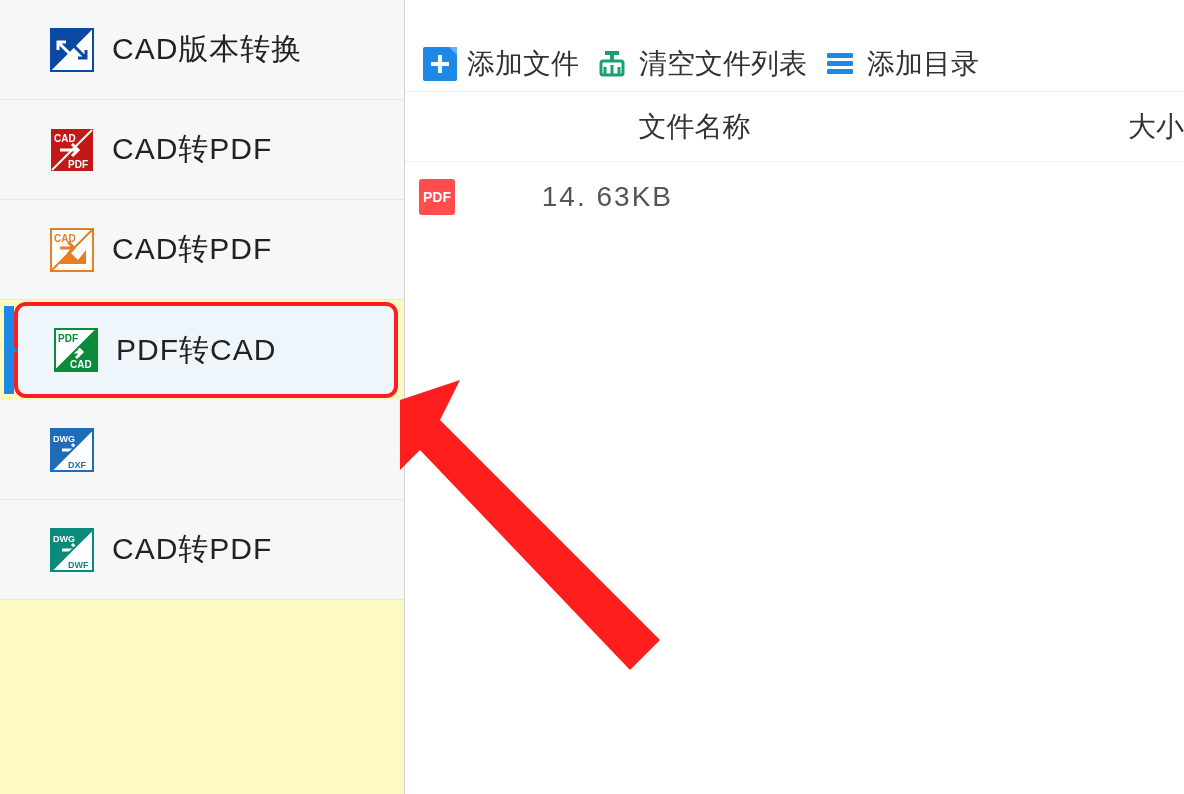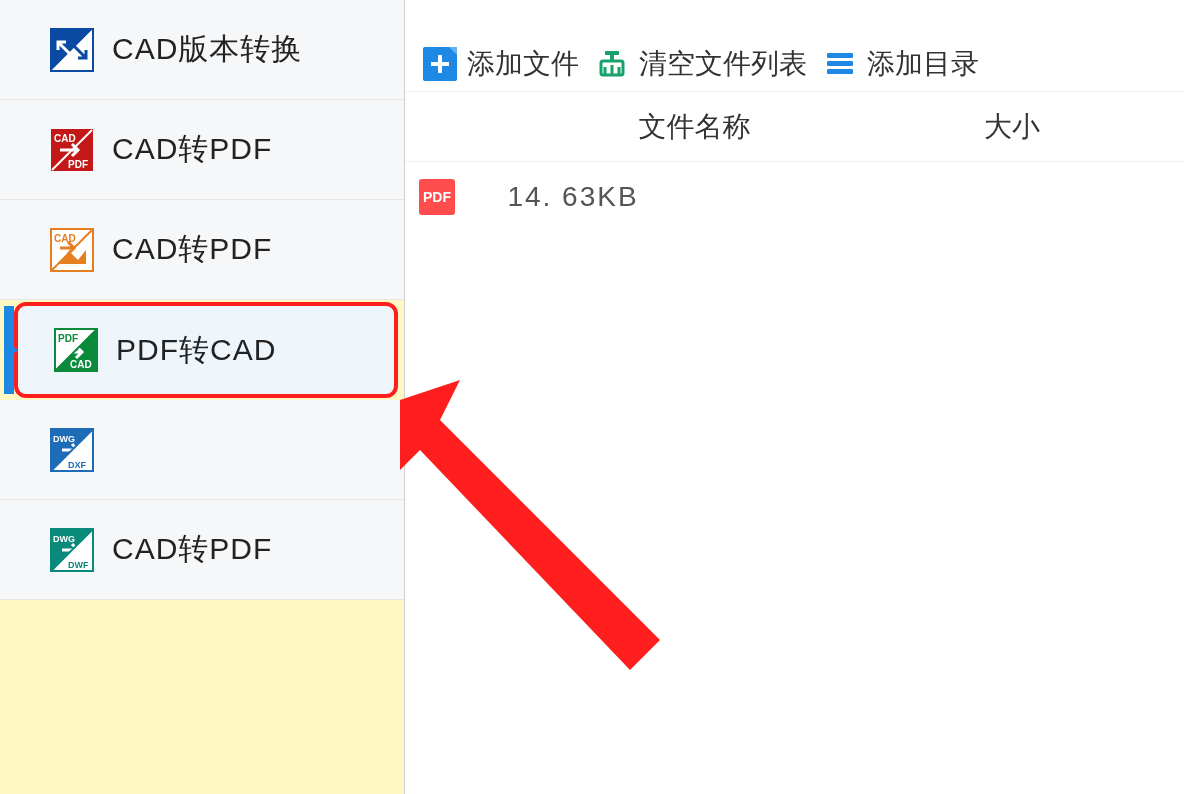--- a/index.html
+++ b/index.html
@@ -100,21 +100,21 @@
   }
   .table-header {
     display: flex;
     height: 70px;
     align-items: center;
     font-size: 28px;
     color: #333;
     border-bottom: 1px solid #f0f0f0;
   }
   .th-name { flex: 1; text-align: center; }
-  .th-size { width: 200px; text-align: left; }
+  .th-size { width: 200px; text-align: right; }
   .file-row {
     display: flex;
     align-items: center;
     height: 70px;
     padding-left: 14px;
   }
   .file-icon {
     width: 36px; height: 36px;
     background: #ff4c4c;
     color: #fff;
@@ -130,21 +130,21 @@
   .file-name {
     flex: 1;
     font-size: 30px;
     color: #222;
     letter-spacing: 2px;
   }
   .file-size {
     width: 200px;
     font-size: 28px;
     color: #555;
-    text-align: center;
+    text-align: right;
     letter-spacing: 2px;
   }
   .arrow-annotation {
     position: absolute;
     left: 380px;
     top: 370px;
     pointer-events: none;
   }
 </style>
 </head>

